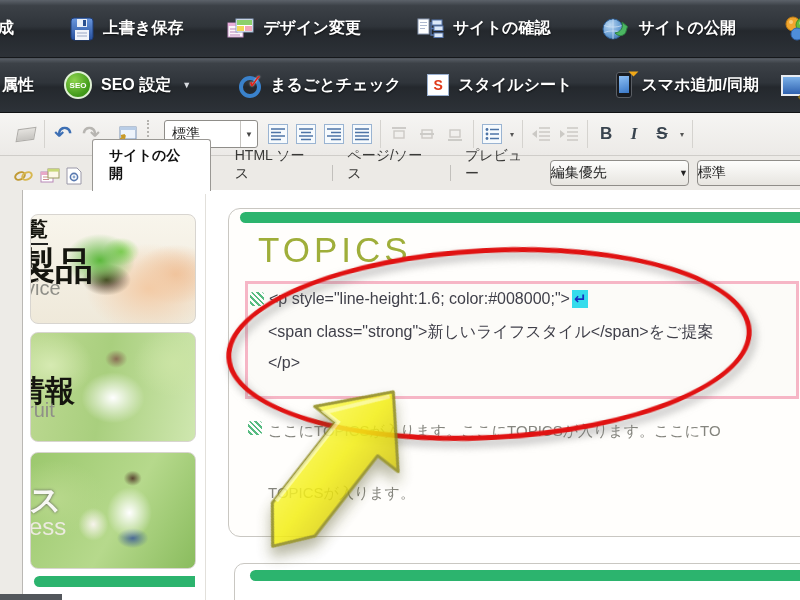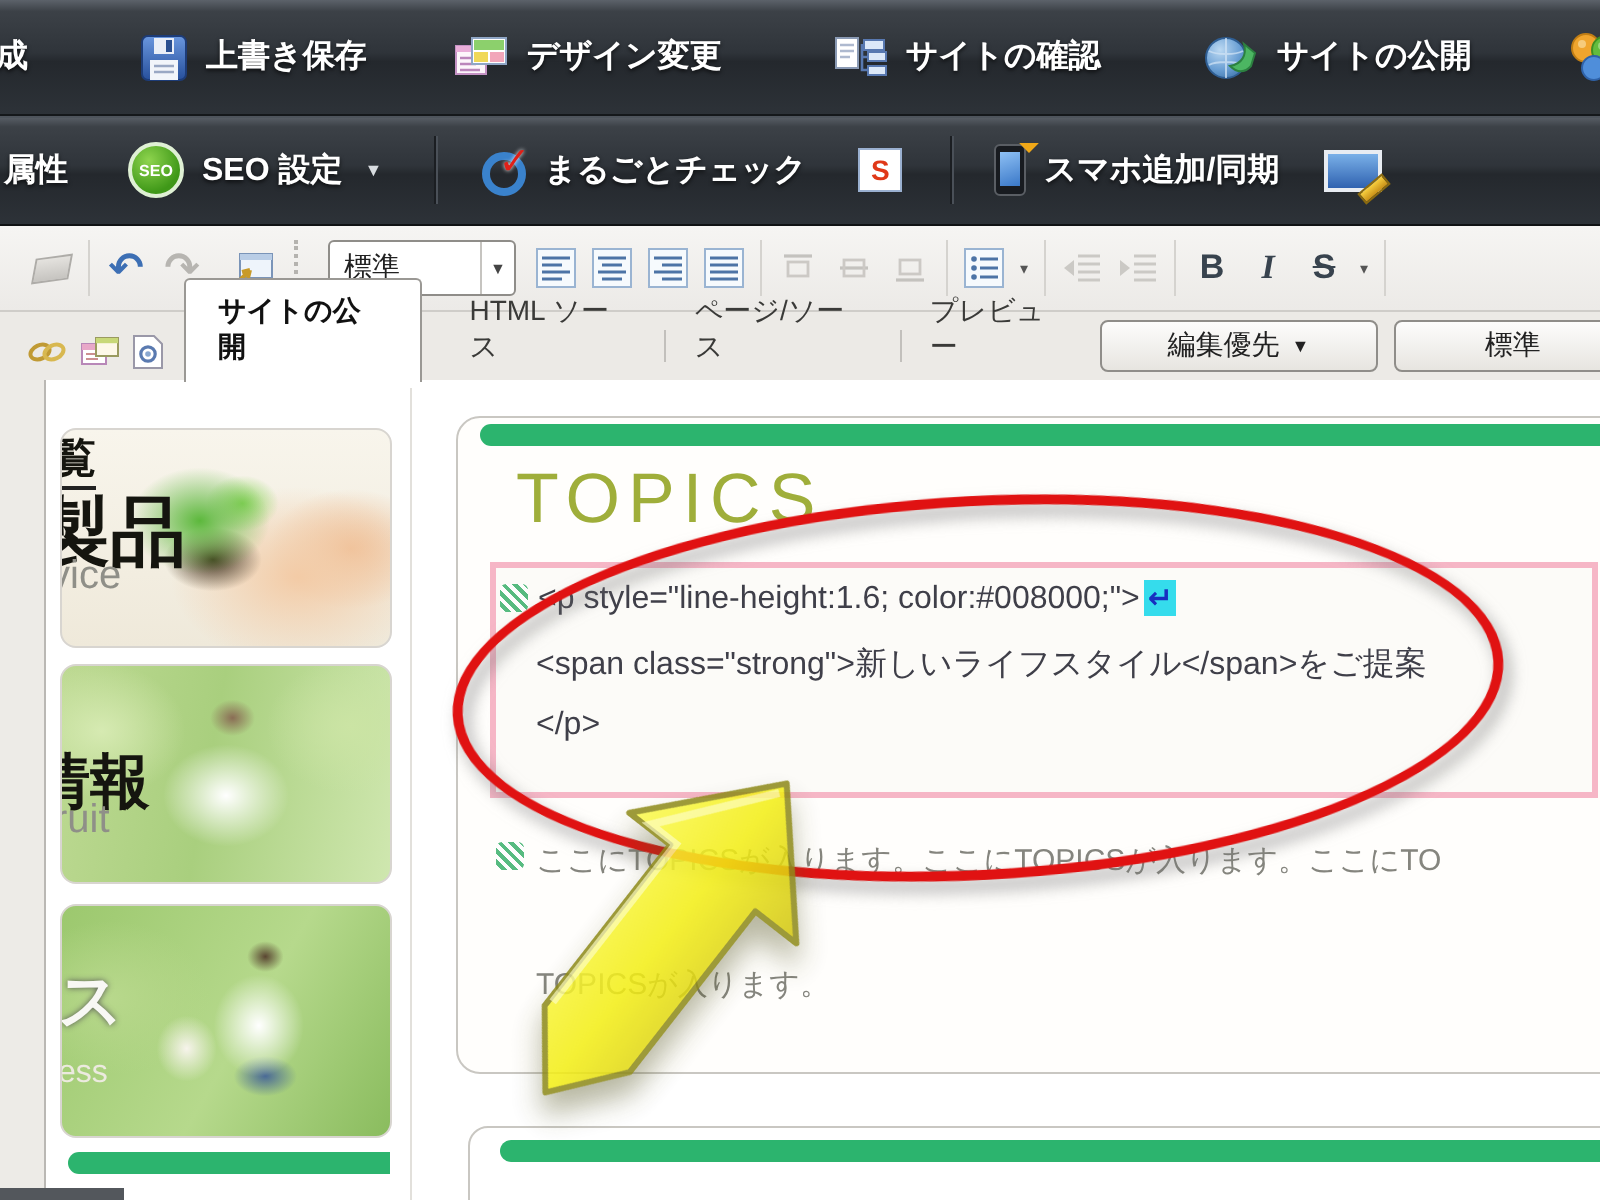--- a/index.html
+++ b/index.html
@@ -47,21 +47,21 @@
   .bis.s{text-decoration:line-through;}
   .mini-arrow{font-size:8px;color:#555;margin:0 4px;}
   
   .tabrow{position:absolute;top:156px;left:0;width:800px;height:34px;background:#eceae6;
       border-bottom:1px solid #a8a6a2;display:flex;align-items:flex-end;color:#3a3a38;}
   .tr-icons{display:flex;align-items:center;gap:6px;padding:0 10px 5px 14px;}
   .tab{font-size:14px;padding:6px 14px 7px;position:relative;}
   .tab.active{background:#fff;border:1px solid #9a9894;border-bottom:none;border-radius:3px 3px 0 0;
       font-weight:bold;color:#111;margin-bottom:-1px;z-index:3;padding:7px 16px 8px;}
   .tabsep{width:1px;height:16px;background:#c2c0bc;margin-bottom:9px;}
-  .trbtn{display:flex;align-items:center;justify-content:center;gap:6px;height:24px;margin-bottom:4px;
+  .trbtn{display:flex;align-items:center;justify-content:space-between;gap:6px;height:24px;margin-bottom:4px;
       background:linear-gradient(180deg,#fdfdfc,#e7e5e0);border:1px solid #8f8d89;border-radius:4px;font-size:14px;color:#222;}
   
   .editor{position:absolute;top:190px;left:0;width:800px;height:410px;background:#fff;overflow:hidden;}
   .gutter{position:absolute;left:0;top:0;bottom:0;width:22px;background:#edebe7;border-right:1px solid #bab8b4;}
   .colsep{position:absolute;left:205px;top:4px;bottom:0;width:1px;background:#e2e0db;}
   .scroll-corner{position:absolute;left:0;top:404px;width:62px;height:6px;background:#53575c;}
   .photo-card{position:absolute;left:30px;width:164px;border:1px solid #d8d5d0;border-radius:8px;overflow:hidden;}
   .photo-card .jp{position:absolute;font-weight:bold;color:#15150f;}
   .photo-card .en{position:absolute;color:#8f8f88;}
   .sb-greenbar{position:absolute;left:34px;top:386px;width:161px;height:11px;background:#2cb46e;border-radius:6px 0 0 6px;}
@@ -194,20 +194,21 @@
     <div class="vsep" style="margin-left:26px"></div>
     <div class="tbtn" style="margin-left:22px">
       <span class="ic-check">
         <span class="ring"></span>
           <span class="chk">✓</span>
       </span>
       <span class="lbl">まるごとチェック</span>
     </div>
     <div class="tbtn" style="margin-left:26px">
       <span class="badge-s">S</span>
+      <span class="lbl">スタイルシート</span>
     </div>
     <div class="vsep" style="margin-left:24px"></div>
     <div class="tbtn" style="margin-left:20px">
       <span class="ic-phone">
           <span class="scr"></span>
           <span class="arr"></span>
         </span>
       <span class="lbl">スマホ追加/同期</span>
     </div>
     <div class="tbtn" style="margin-left:22px">
@@ -364,21 +365,21 @@
       <span class="jp" style="left:-4px;top:0;font-size:21px;border-bottom:2px solid #222">覧</span>
       <span class="jp" style="left:-14px;top:26px;font-size:38px">製品</span>
       <span class="en" style="left:-6px;top:62px;font-size:20px">vice</span>
     </div>
     <div class="photo-card ph2" style="top:142px;height:108px">
       <span class="jp" style="left:-16px;top:38px;font-size:30px">情報</span>
       <span class="en" style="left:-4px;top:66px;font-size:20px">ruit</span>
     </div>
     <div class="photo-card ph3" style="top:262px;height:115px">
       <span class="jp" style="left:-2px;top:26px;font-size:32px;color:#f8f8f4;text-shadow:0 0 3px #555">ス</span>
-      <span class="en" style="left:-2px;top:75px;font-size:16px;color:#eceadf">ess</span>
+      <span class="en" style="left:-2px;top:60px;font-size:24px;color:#eceadf">ess</span>
     </div>
     <div class="sb-greenbar"></div>
 
     <div class="cardA"></div>
     <div class="greenbar gbA"></div>
     <div class="topics-title">TOPICS</div>
 
     <div class="codebox"></div>
     <div class="codeline" style="top:100px">
       <span class="hatch" style="margin-left:-18px;margin-right:5px"></span><span>&lt;p style="line-height:1.6; color:#008000;"&gt;</span><span class="ret">↵</span>

